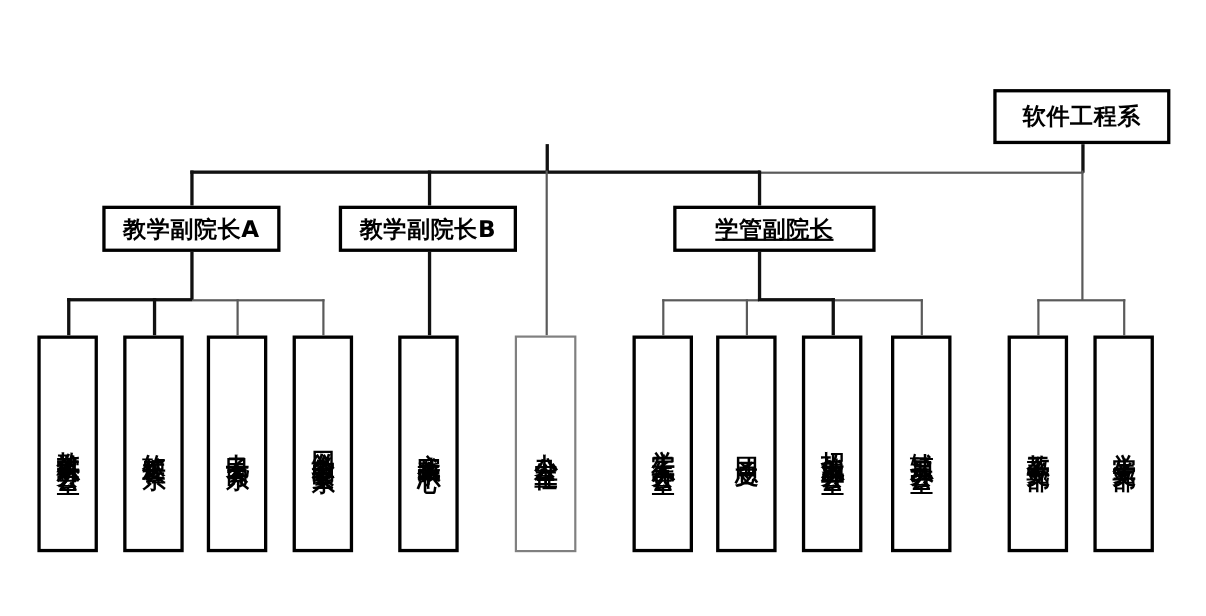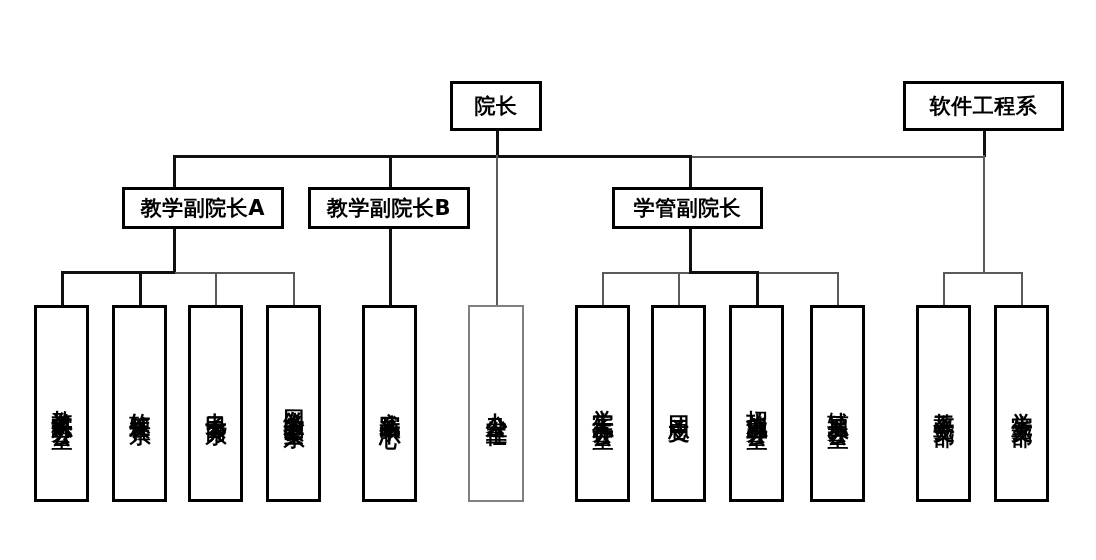--- a/index.html
+++ b/index.html
@@ -97,29 +97,28 @@
   <div class="conn light h" style="left:757px; top:272px; width:82px;"></div>
   <div class="conn light v" style="left:602px; top:272px; height:33px;"></div>
   <div class="conn light v" style="left:678px; top:272px; height:33px;"></div>
   <div class="conn v" style="left:756px; top:271px; height:34px;"></div>
   <div class="conn light v" style="left:837px; top:272px; height:33px;"></div>
 
   <div class="conn light h" style="left:943px; top:272px; width:80px;"></div>
   <div class="conn light v" style="left:943px; top:272px; height:33px;"></div>
   <div class="conn light v" style="left:1021px; top:272px; height:33px;"></div>
 
-  <div class="node h-node" style="left:450px; top:81px; width:92px; height:50px;">院长</div>
 
   <div class="node h-node" style="left:903px; top:81px; width:161px; height:50px;">软件工程系</div>
 
-  <div class="node h-node" style="left:93px; top:187px; width:162px; height:42px;margin-left:29px;">教学副院长A</div>
+  <div class="node h-node" style="left:93px; top:187px; width:162px; height:42px;">教学副院长A</div>
 
   <div class="node h-node" style="left:308px; top:187px; width:162px; height:42px;">教学副院长B</div>
 
-  <div class="node h-node" style="left:612px; top:187px; width:151px; height:42px;">学管副院长</div>
+  <div class="node h-node" style="left:612px; top:187px; width:184px; height:42px;text-decoration:underline;">学管副院长</div>
 
   <div class="node v-node" style="left:34px; top:305px; width:55px; height:197px;">教学科研办公室</div>
 
   <div class="node v-node" style="left:112px; top:305px; width:55px; height:197px;">软件工程系</div>
 
   <div class="node v-node" style="left:188px; top:305px; width:55px; height:197px;">电子商务系</div>
 
   <div class="node v-node" style="left:266px; top:305px; width:55px; height:197px;">网络空间安全系</div>
 
   <div class="node v-node" style="left:362px; top:305px; width:55px; height:197px;">实践教学中心</div>

